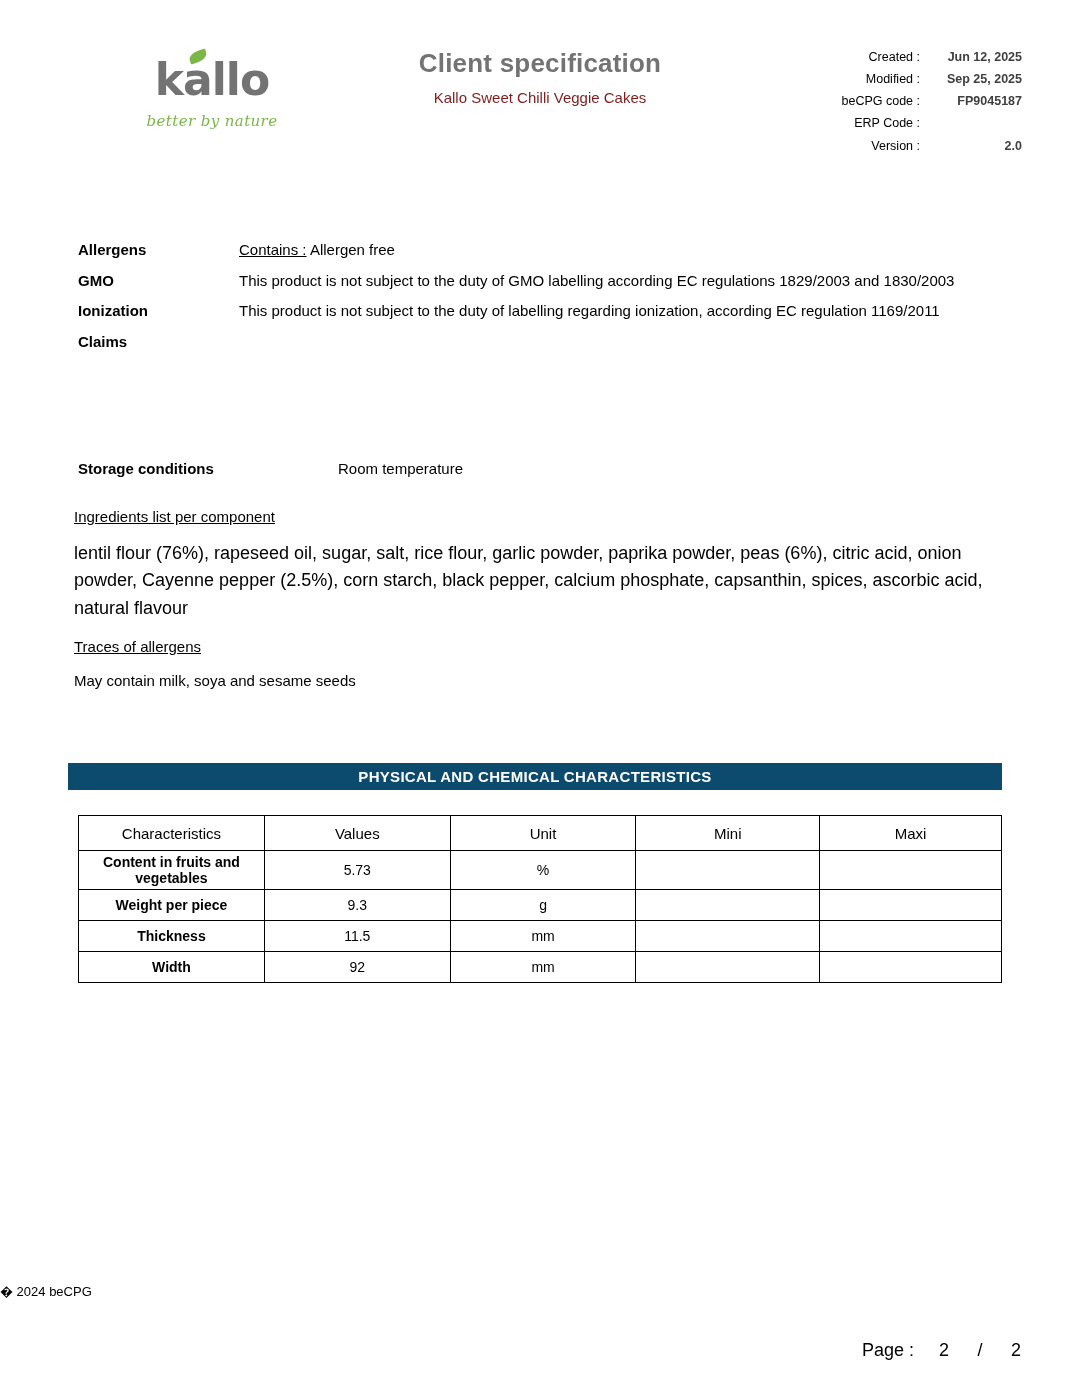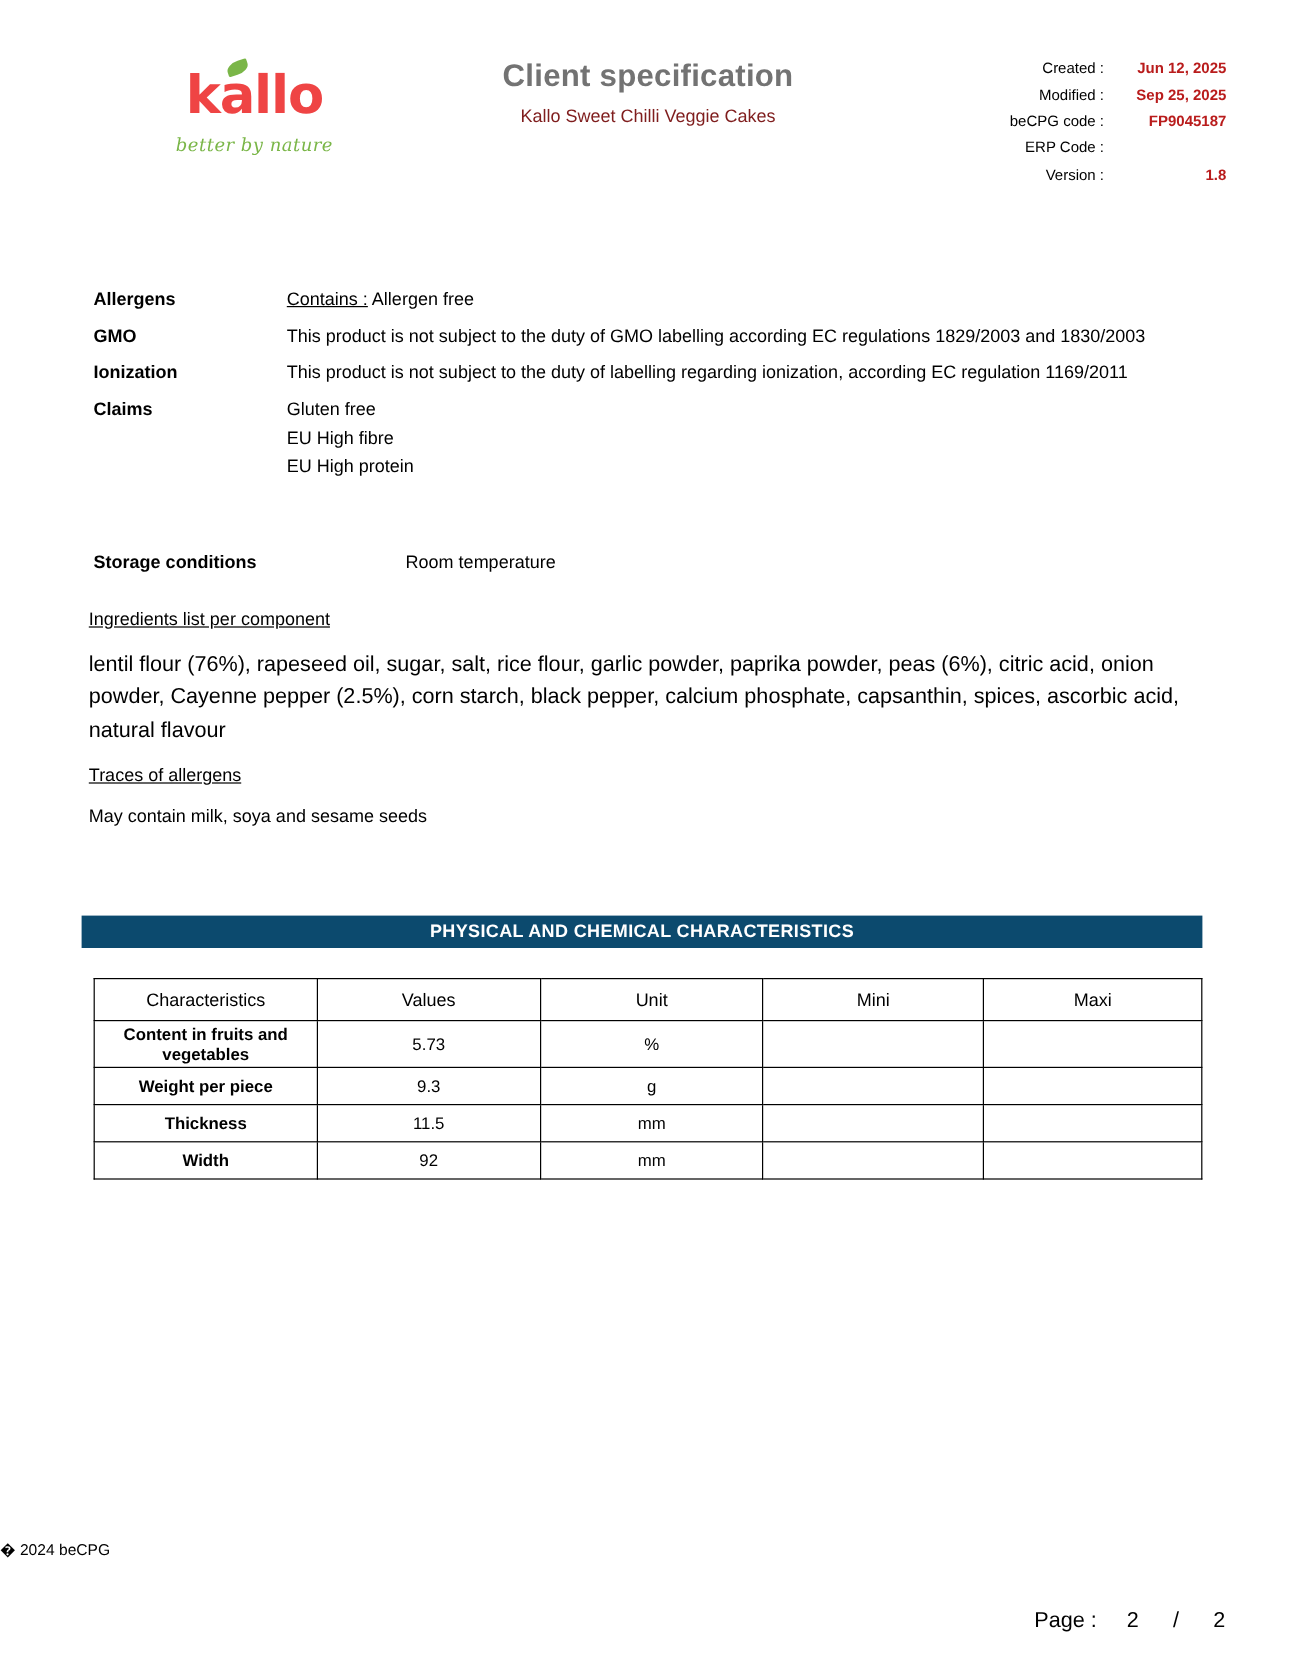--- a/index.html
+++ b/index.html
@@ -34,21 +34,21 @@
     position: absolute;
     left: 112px;
     top: 58px;
     width: 200px;
     text-align: center;
   }
   .logo-word {
     font-family: "DejaVu Sans", sans-serif;
     font-size: 44px;
     font-weight: bold;
-    color: #ef4444;
+    color: #737373;
     letter-spacing: -1px;
     line-height: 1;
     position: relative;
     display: inline-block;
   }
   .logo-leaf {
     position: absolute;
     left: 34px;
     top: -7px;
     width: 18px;
@@ -102,21 +102,21 @@
   .meta-label {
     text-align: right;
     width: 110px;
     padding-right: 10px;
     color: #000;
   }
   .meta-value {
     width: 92px;
     text-align: right;
     font-weight: bold;
-    color: #b91c1c;
+    color: #404040;
   }
 
   
   .content {
     position: absolute;
     left: 0;
     top: 160px;
     width: 1080px;
   }
 
@@ -299,21 +299,21 @@
       <div class="meta-row">
         <span class="meta-label">beCPG code :</span>
         <span class="meta-value">FP9045187</span>
       </div>
       <div class="meta-row">
         <span class="meta-label">ERP Code :</span>
         <span class="meta-value"></span>
       </div>
       <div class="meta-row">
         <span class="meta-label">Version :</span>
-        <span class="meta-value">1.8</span>
+        <span class="meta-value">2.0</span>
       </div>
     </div>
   </div>
 
   <div class="content">
 
     <div class="spec-list">
 
       <div class="spec-row">
         <div class="spec-key">Allergens</div>
@@ -328,25 +328,20 @@
         <div class="spec-val indent">This product is not subject to the duty of GMO labelling according EC regulations 1829/2003 and 1830/2003</div>
       </div>
 
       <div class="spec-row">
         <div class="spec-key">Ionization</div>
         <div class="spec-val indent">This product is not subject to the duty of labelling regarding ionization, according EC regulation 1169/2011</div>
       </div>
 
       <div class="spec-row">
         <div class="spec-key">Claims</div>
-        <div class="spec-val indent">
-          <span class="claim-line">Gluten free</span>
-          <span class="claim-line">EU High fibre</span>
-          <span class="claim-line">EU High protein</span>
-        </div>
       </div>
 
     </div>
 
     <div class="storage-row">
       <div class="storage-key">Storage conditions</div>
       <div class="storage-val">Room temperature</div>
     </div>
 
     <div class="section-underlined ing-head">Ingredients list per component</div>

